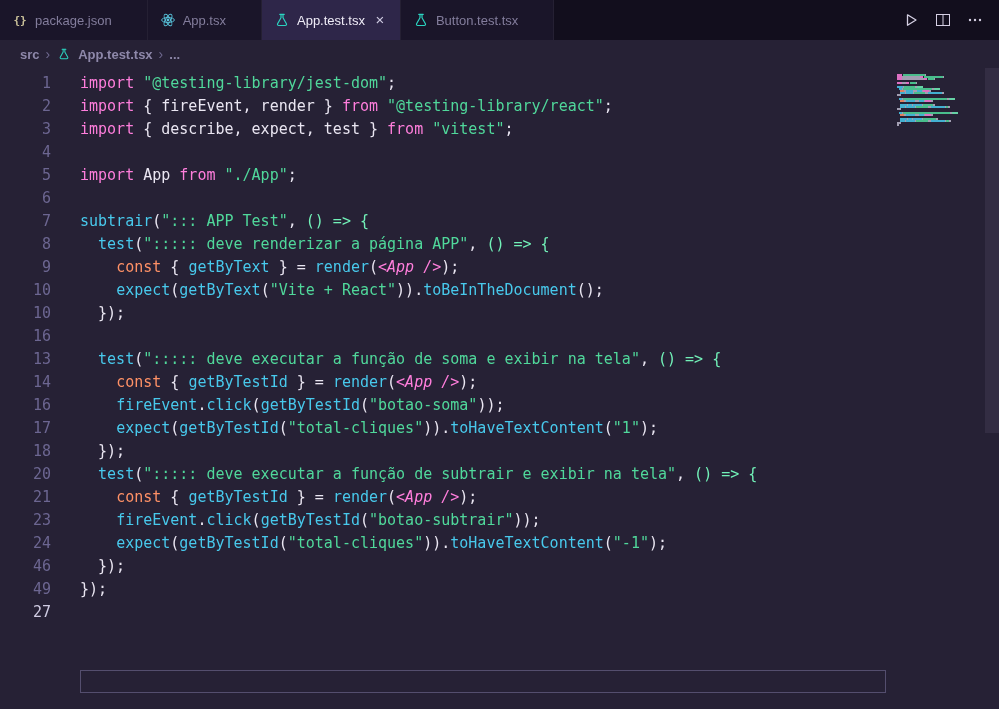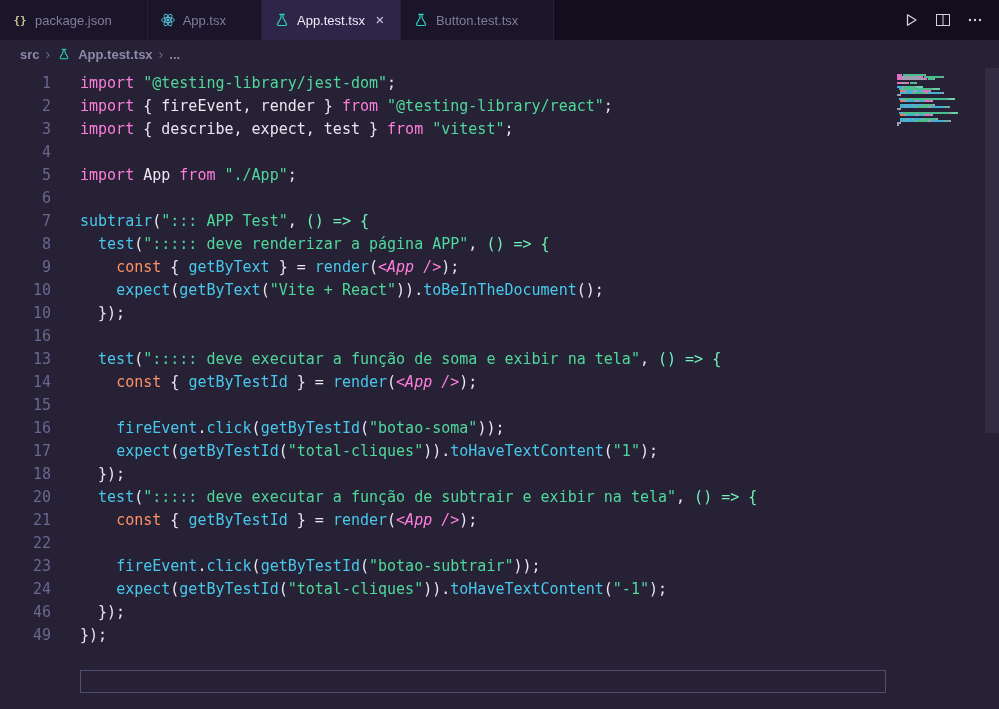--- a/index.html
+++ b/index.html
@@ -154,31 +154,30 @@
         <div class="line"><span class="ln">5</span><span class="code"><span class="tok" style="color:#ff7edc">import</span><span class="tok" style="color:#eae6f2"> App </span><span class="tok" style="color:#ff7edc">from</span><span class="tok" style="color:#eae6f2"> </span><span class="tok" style="color:#50d89b">"./App"</span><span class="tok" style="color:#eae6f2">;</span></span></div>
         <div class="line"><span class="ln">6</span><span class="code"></span></div>
         <div class="line"><span class="ln">7</span><span class="code"><span class="tok" style="color:#48c9ec">subtrair</span><span class="tok" style="color:#eae6f2">(</span><span class="tok" style="color:#50d89b">"::: APP Test"</span><span class="tok" style="color:#eae6f2">, </span><span class="tok" style="color:#72f1b8">() =&gt; {</span></span></div>
         <div class="line"><span class="ln">8</span><span class="code"><span class="tok" style="color:#eae6f2">  </span><span class="tok" style="color:#48c9ec">test</span><span class="tok" style="color:#eae6f2">(</span><span class="tok" style="color:#50d89b">"::::: deve renderizar a página APP"</span><span class="tok" style="color:#eae6f2">, </span><span class="tok" style="color:#72f1b8">() =&gt; {</span></span></div>
         <div class="line"><span class="ln">9</span><span class="code"><span class="tok" style="color:#eae6f2">    </span><span class="tok" style="color:#ff9166">const</span><span class="tok" style="color:#eae6f2"> { </span><span class="tok" style="color:#48c9ec">getByText</span><span class="tok" style="color:#eae6f2"> } = </span><span class="tok" style="color:#48c9ec">render</span><span class="tok" style="color:#eae6f2">(</span><span class="tok" style="color:#ff7edc;font-style:italic">&lt;App /&gt;</span><span class="tok" style="color:#eae6f2">);</span></span></div>
         <div class="line"><span class="ln">10</span><span class="code"><span class="tok" style="color:#eae6f2">    </span><span class="tok" style="color:#48c9ec">expect</span><span class="tok" style="color:#eae6f2">(</span><span class="tok" style="color:#48c9ec">getByText</span><span class="tok" style="color:#eae6f2">(</span><span class="tok" style="color:#50d89b">"Vite + React"</span><span class="tok" style="color:#eae6f2">))</span><span class="tok" style="color:#eae6f2">.</span><span class="tok" style="color:#48c9ec">toBeInTheDocument</span><span class="tok" style="color:#eae6f2">();</span></span></div>
         <div class="line"><span class="ln">10</span><span class="code"><span class="tok" style="color:#eae6f2">  });</span></span></div>
         <div class="line"><span class="ln">16</span><span class="code"></span></div>
         <div class="line"><span class="ln">13</span><span class="code"><span class="tok" style="color:#eae6f2">  </span><span class="tok" style="color:#48c9ec">test</span><span class="tok" style="color:#eae6f2">(</span><span class="tok" style="color:#50d89b">"::::: deve executar a função de soma e exibir na tela"</span><span class="tok" style="color:#eae6f2">, </span><span class="tok" style="color:#72f1b8">() =&gt; {</span></span></div>
         <div class="line"><span class="ln">14</span><span class="code"><span class="tok" style="color:#eae6f2">    </span><span class="tok" style="color:#ff9166">const</span><span class="tok" style="color:#eae6f2"> { </span><span class="tok" style="color:#48c9ec">getByTestId</span><span class="tok" style="color:#eae6f2"> } = </span><span class="tok" style="color:#48c9ec">render</span><span class="tok" style="color:#eae6f2">(</span><span class="tok" style="color:#ff7edc;font-style:italic">&lt;App /&gt;</span><span class="tok" style="color:#eae6f2">);</span></span></div>
-        <div class="line"><span class="ln">15</span><span class="code"></span></div>
         <div class="line"><span class="ln">16</span><span class="code"><span class="tok" style="color:#eae6f2">    </span><span class="tok" style="color:#48c9ec">fireEvent</span><span class="tok" style="color:#eae6f2">.</span><span class="tok" style="color:#48c9ec">click</span><span class="tok" style="color:#eae6f2">(</span><span class="tok" style="color:#48c9ec">getByTestId</span><span class="tok" style="color:#eae6f2">(</span><span class="tok" style="color:#50d89b">"botao-soma"</span><span class="tok" style="color:#eae6f2">));</span></span></div>
         <div class="line"><span class="ln">17</span><span class="code"><span class="tok" style="color:#eae6f2">    </span><span class="tok" style="color:#48c9ec">expect</span><span class="tok" style="color:#eae6f2">(</span><span class="tok" style="color:#48c9ec">getByTestId</span><span class="tok" style="color:#eae6f2">(</span><span class="tok" style="color:#50d89b">"total-cliques"</span><span class="tok" style="color:#eae6f2">))</span><span class="tok" style="color:#eae6f2">.</span><span class="tok" style="color:#48c9ec">toHaveTextContent</span><span class="tok" style="color:#eae6f2">(</span><span class="tok" style="color:#50d89b">"1"</span><span class="tok" style="color:#eae6f2">);</span></span></div>
         <div class="line"><span class="ln">18</span><span class="code"><span class="tok" style="color:#eae6f2">  });</span></span></div>
         <div class="line"><span class="ln">20</span><span class="code"><span class="tok" style="color:#eae6f2">  </span><span class="tok" style="color:#48c9ec">test</span><span class="tok" style="color:#eae6f2">(</span><span class="tok" style="color:#50d89b">"::::: deve executar a função de subtrair e exibir na tela"</span><span class="tok" style="color:#eae6f2">, </span><span class="tok" style="color:#72f1b8">() =&gt; {</span></span></div>
         <div class="line"><span class="ln">21</span><span class="code"><span class="tok" style="color:#eae6f2">    </span><span class="tok" style="color:#ff9166">const</span><span class="tok" style="color:#eae6f2"> { </span><span class="tok" style="color:#48c9ec">getByTestId</span><span class="tok" style="color:#eae6f2"> } = </span><span class="tok" style="color:#48c9ec">render</span><span class="tok" style="color:#eae6f2">(</span><span class="tok" style="color:#ff7edc;font-style:italic">&lt;App /&gt;</span><span class="tok" style="color:#eae6f2">);</span></span></div>
-        <div class="line"><span class="ln">22</span><span class="code"></span></div>
         <div class="line"><span class="ln">23</span><span class="code"><span class="tok" style="color:#eae6f2">    </span><span class="tok" style="color:#48c9ec">fireEvent</span><span class="tok" style="color:#eae6f2">.</span><span class="tok" style="color:#48c9ec">click</span><span class="tok" style="color:#eae6f2">(</span><span class="tok" style="color:#48c9ec">getByTestId</span><span class="tok" style="color:#eae6f2">(</span><span class="tok" style="color:#50d89b">"botao-subtrair"</span><span class="tok" style="color:#eae6f2">));</span></span></div>
         <div class="line"><span class="ln">24</span><span class="code"><span class="tok" style="color:#eae6f2">    </span><span class="tok" style="color:#48c9ec">expect</span><span class="tok" style="color:#eae6f2">(</span><span class="tok" style="color:#48c9ec">getByTestId</span><span class="tok" style="color:#eae6f2">(</span><span class="tok" style="color:#50d89b">"total-cliques"</span><span class="tok" style="color:#eae6f2">))</span><span class="tok" style="color:#eae6f2">.</span><span class="tok" style="color:#48c9ec">toHaveTextContent</span><span class="tok" style="color:#eae6f2">(</span><span class="tok" style="color:#50d89b">"-1"</span><span class="tok" style="color:#eae6f2">);</span></span></div>
         <div class="line"><span class="ln">46</span><span class="code"><span class="tok" style="color:#eae6f2">  });</span></span></div>
         <div class="line"><span class="ln">49</span><span class="code"><span class="tok" style="color:#eae6f2">});</span></span></div>
+        <div class="line"><span class="ln active">27</span><span class="code"></span></div>
       </div>
     <div class="active-line-box" id="active-line-box" style="top: 602px;"></div>
     <div class="minimap" id="minimap">
         <div class="mrow">
           <span class="mtok" style="width:5px;background:#ff7edc"></span>
           <span class="mtok" style="width:1px;background:transparent"></span>
           <span class="mtok" style="width:22px;background:#50d89b"></span>
           <span class="mtok" style="width:1px;background:#b8b4c8"></span>
         </div>
         <div class="mrow">

